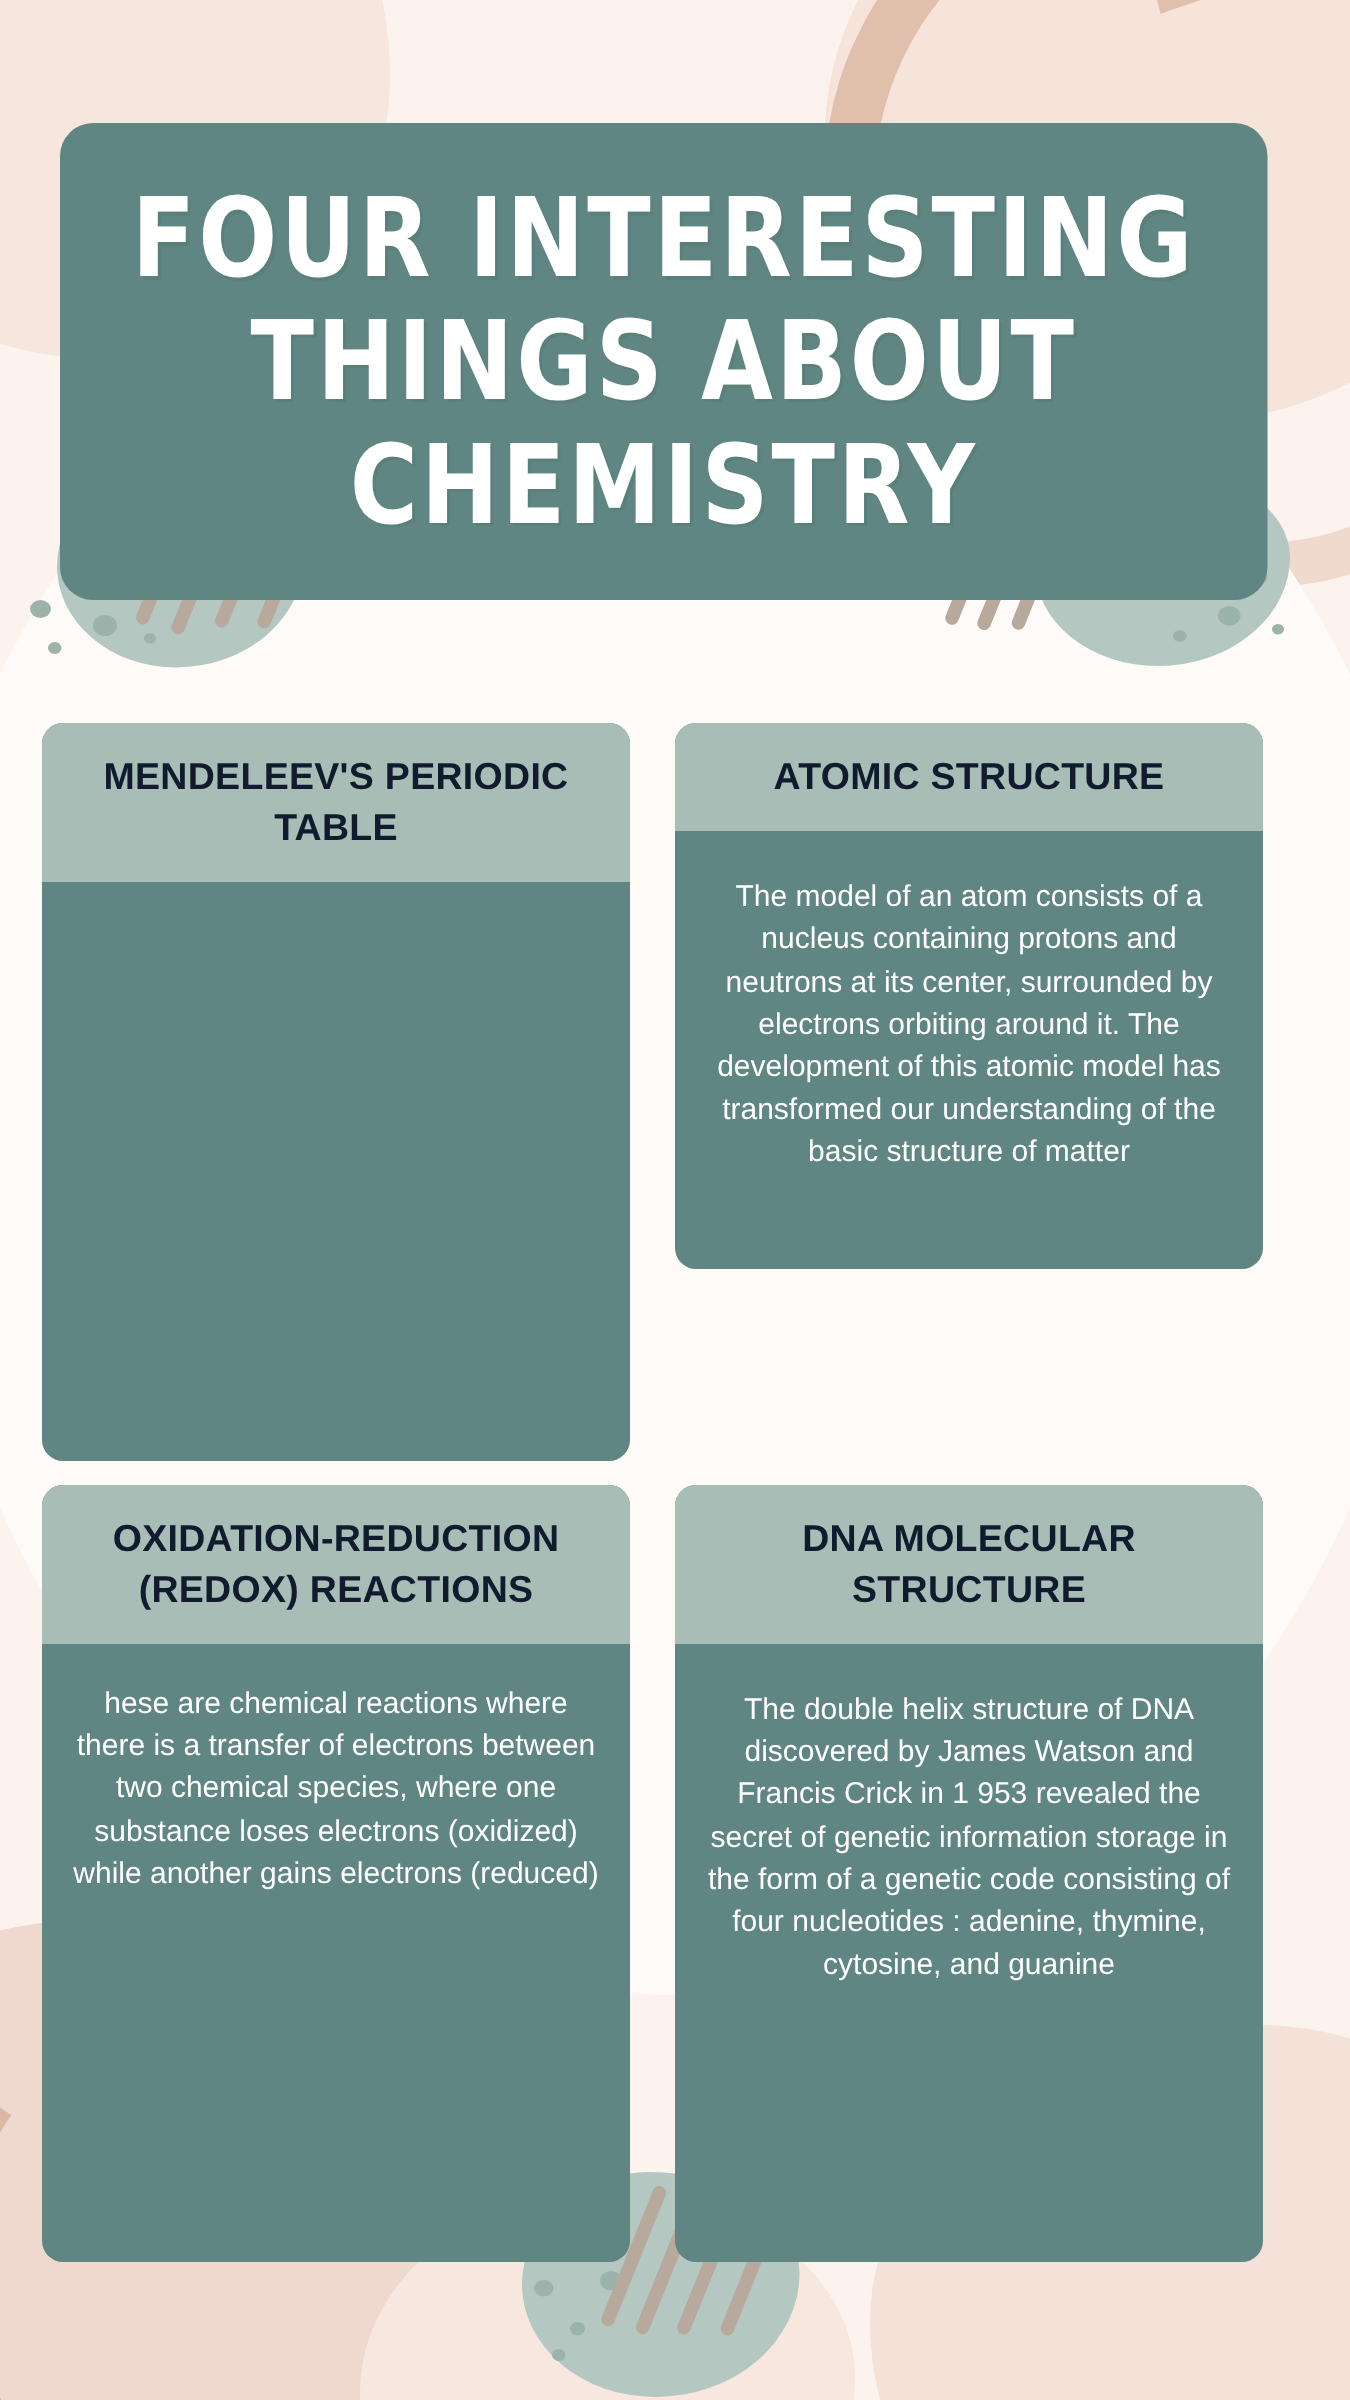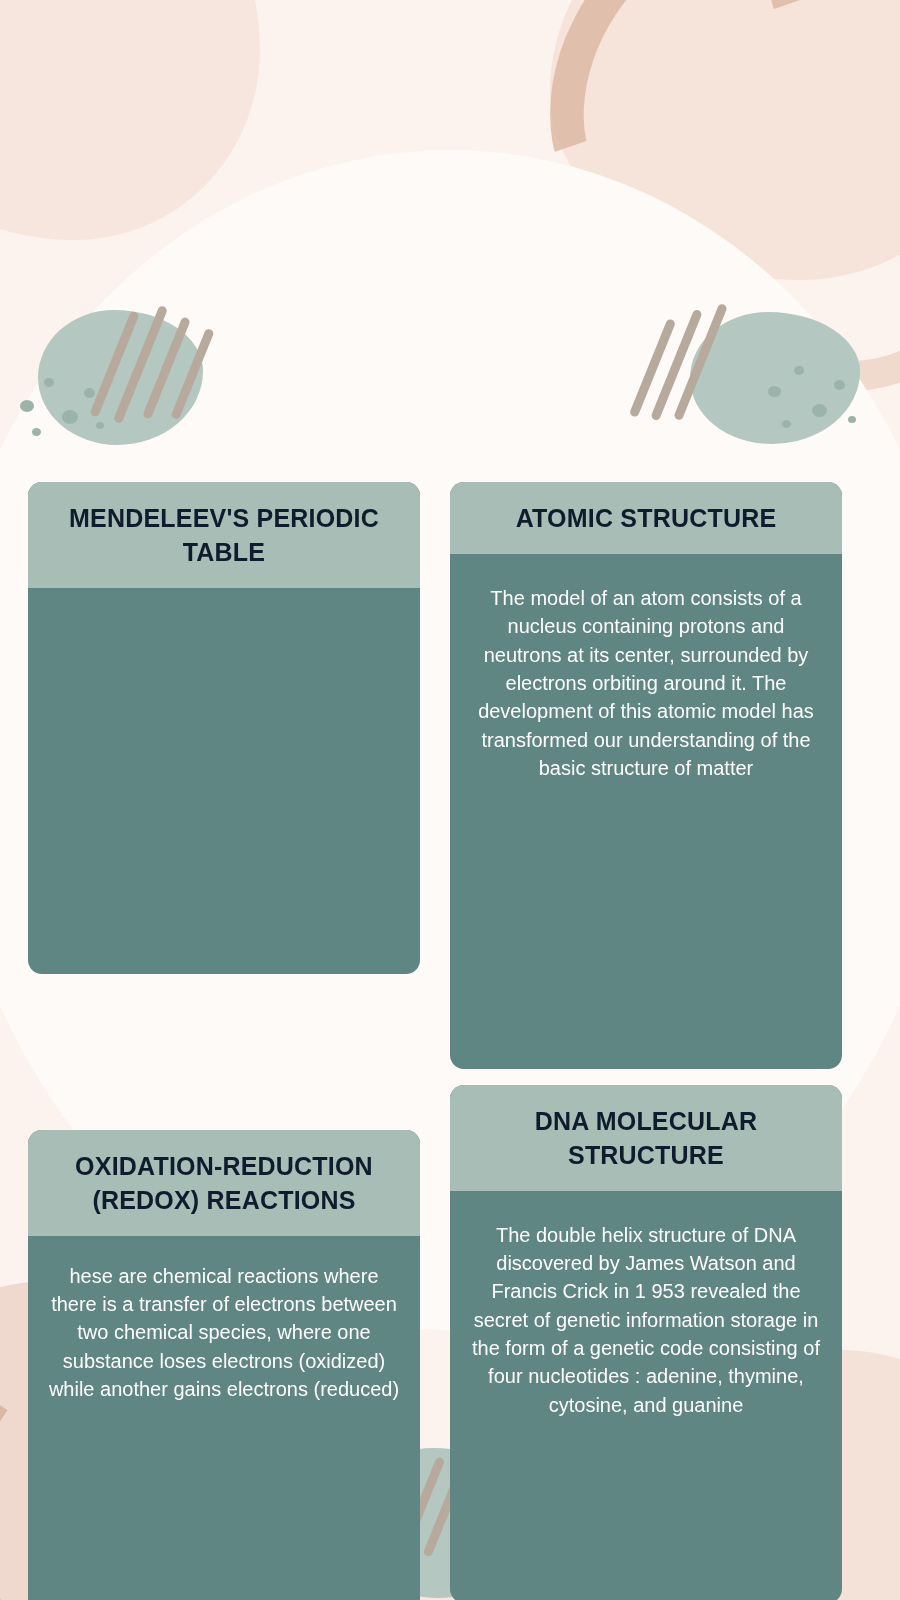--- a/index.html
+++ b/index.html
@@ -207,22 +207,22 @@
   .card-body {
     color: #ffffff;
     font-size: 20px;
     line-height: 1.42;
     text-align: center;
     padding: 30px 18px 26px;
     flex: 1;
   }
 
   .card-1 { height: 492px; }
-  .card-2 { height: 587px; }
-  .card-3 { height: 518px; margin-top: 45px; }
+  .card-2 { height: 364px; }
+  .card-3 { height: 518px; }
   .card-4 { height: 518px; }
 
   .card-1 .card-body { padding-top: 34px; }
   .card-3 .card-body { padding-top: 26px; border-radius: 24px; }
 </style>
 </head>
 <body>
 
 <div class="bg">
   <div class="bg-base"></div>
@@ -277,20 +277,23 @@
   <div class="scratches" style="left:418px; top:1440px; width:140px; height:150px;">
     <i style="left:0px; top:14px; width:9px; height:100px;"></i>
     <i style="left:26px; top:4px; width:9px; height:116px;"></i>
     <i style="left:52px; top:12px; width:9px; height:108px;"></i>
     <i style="left:78px; top:28px; width:9px; height:92px;"></i>
   </div>
 </div>
 
 <div class="page">
 
+  <div class="title-card">
+    <div class="title-text">FOUR INTERESTING THINGS ABOUT CHEMISTRY</div>
+  </div>
 
   <div class="grid">
 
     <div class="card card-1">
       <div class="card-head">MENDELEEV'S PERIODIC TABLE</div>
     </div>
 
     <div class="card card-2">
       <div class="card-head">ATOMIC STRUCTURE</div>
       <div class="card-body">The model of an atom consists of a nucleus containing protons and neutrons at its center, surrounded by electrons orbiting around it. The development of this atomic model has transformed our understanding of the basic structure of matter</div>

